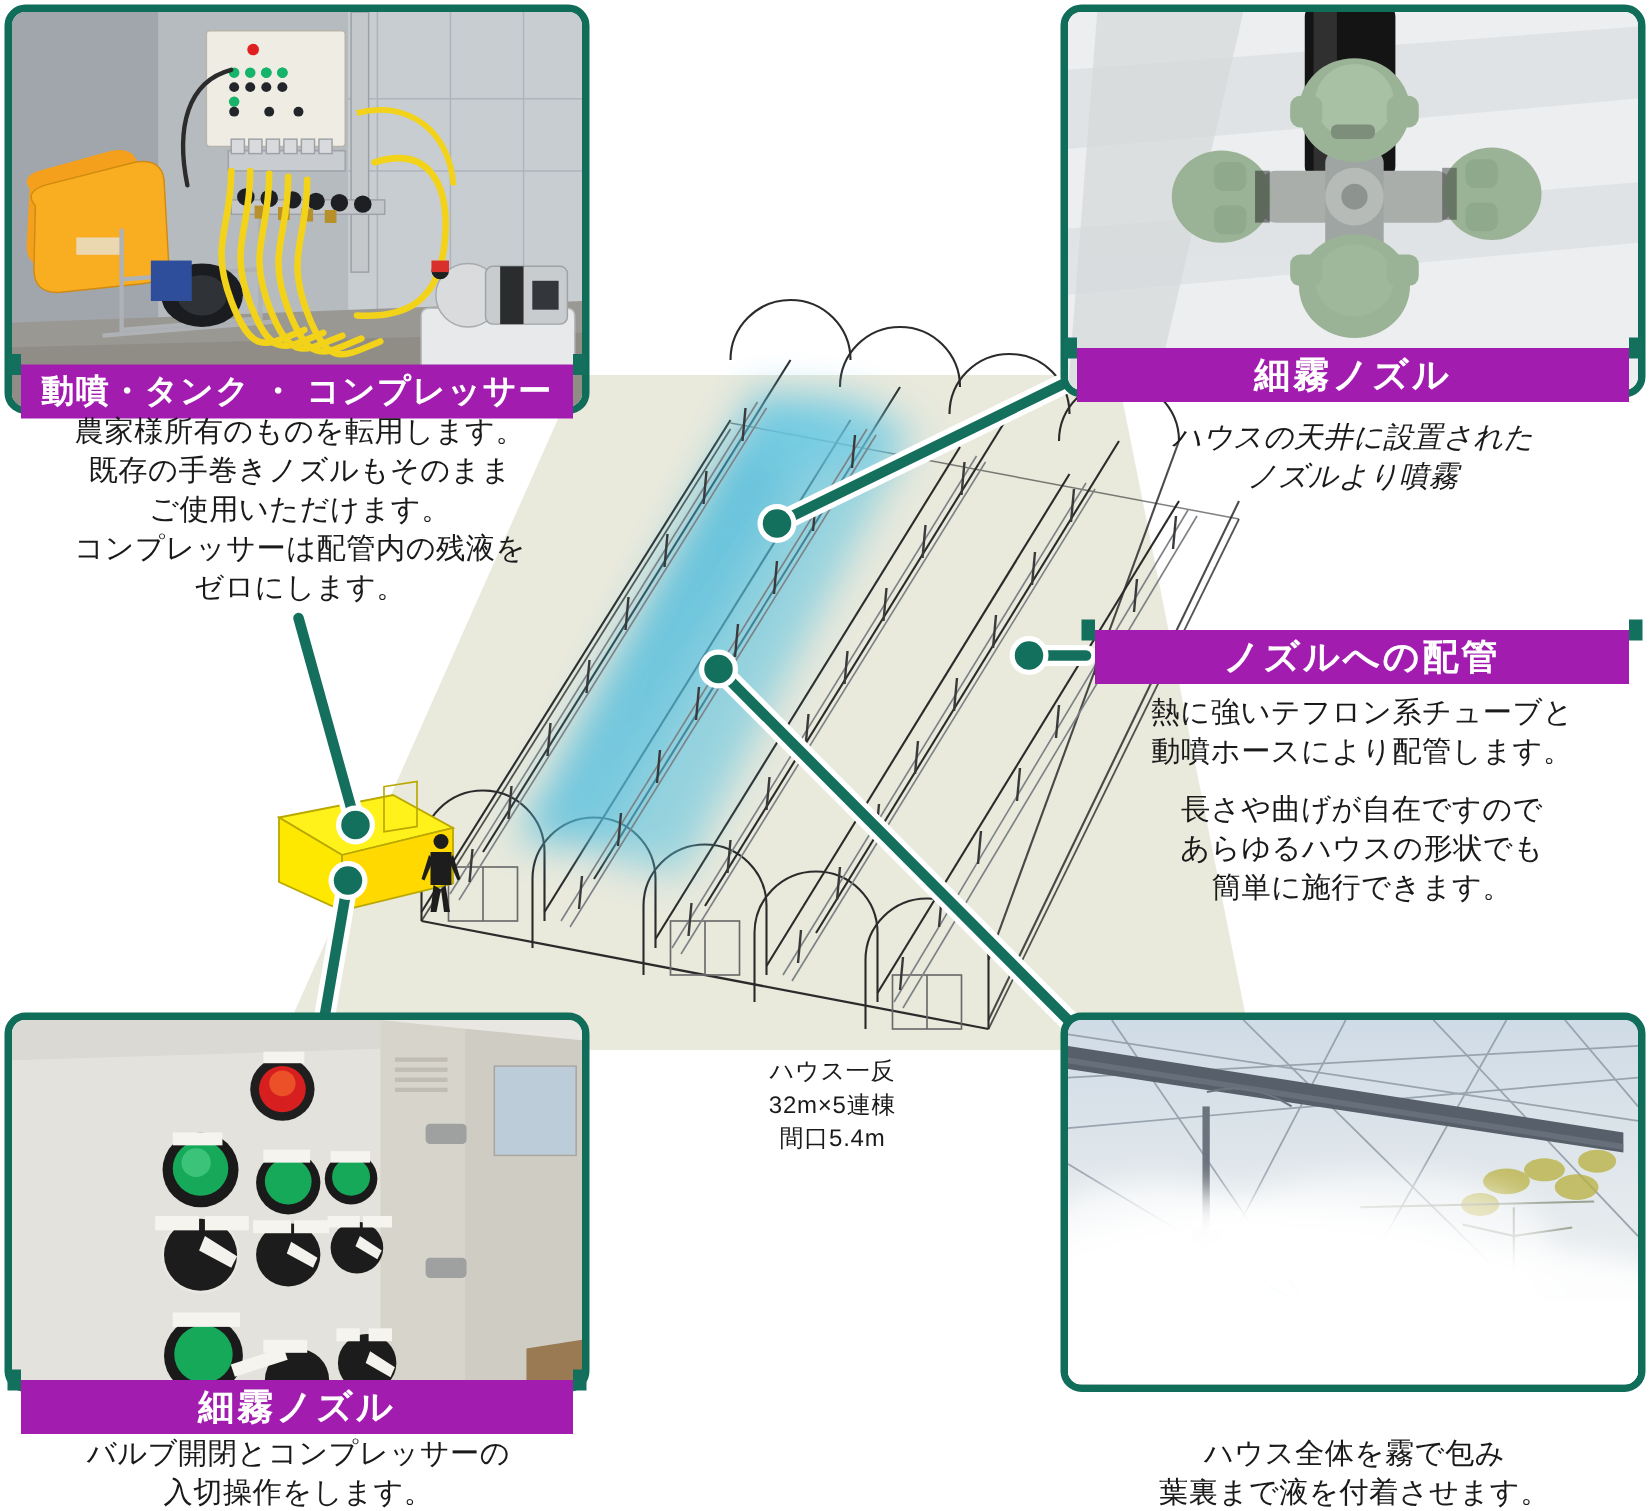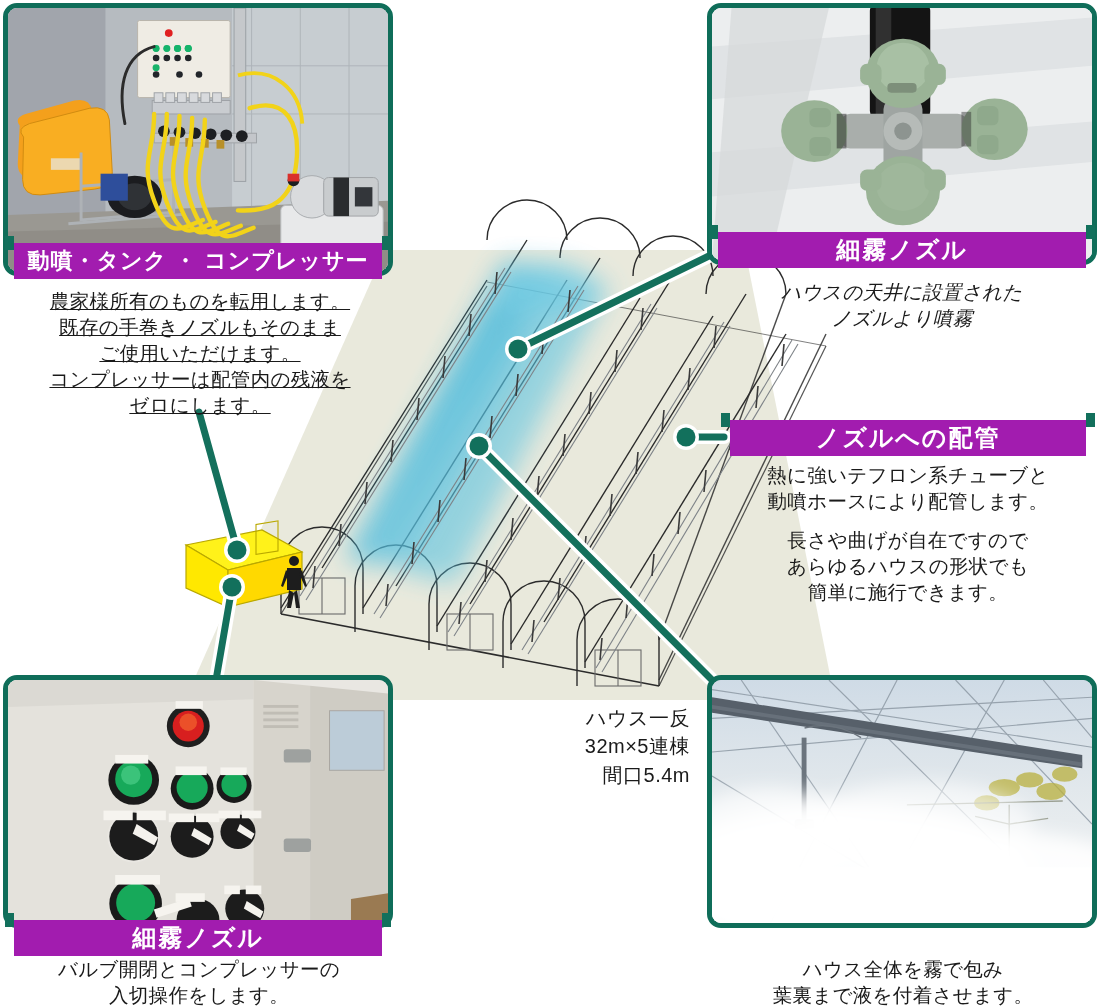--- a/index.html
+++ b/index.html
@@ -56,21 +56,21 @@
     font-size:19.5px;
     line-height:1.33;
     font-weight:500;
     letter-spacing:.3px;
     white-space:pre-line;
   }
 
   
   #spec-note{
     position:absolute;left:420px;top:704px;width:270px;
-    text-align:right;font-size:20px;line-height:1.42;color:#1a1a1a;
+    text-align:center;font-size:16px;line-height:1.42;color:#1a1a1a;
     letter-spacing:.5px;white-space:pre-line;
   }
   .sheet{background:linear-gradient(100deg,#b9bec3 0%,#d6d9dc 22%,#aeb4b9 40%,#cfd3d6 62%,#b2b8bd 85%,#c6cacd 100%);}
 </style>
 </head>
 <body>
 
 <div id="stage">
 
   <div class="layer" id="diagram-layer">
@@ -562,21 +562,21 @@
           <ellipse cx="60" cy="160" rx="90" ry="48" fill="#ffffff" opacity=".7"></ellipse>
         </g>
         <rect x="0" y="195" width="390" height="58" fill="#ffffff" opacity=".8"></rect>
       </svg>
     </div>
 
   </div>
 
   <div class="layer" id="text-layer">
 
-    <div class="caption" style="left:10px;top:289px;width:380px;text-decoration:underline;">農家様所有のものを転用します。
+    <div class="caption" style="left:10px;top:276px;width:380px;">農家様所有のものを転用します。
 既存の手巻きノズルもそのまま
 ご使用いただけます。
 コンプレッサーは配管内の残液を
 ゼロにします。</div>
 
     <div class="caption" style="left:712px;top:280px;width:380px;font-style:italic;">ハウスの天井に設置された
 ノズルより噴霧</div>
 
     <div class="caption" style="left:722px;top:528px;width:372px;">長さや曲げが自在ですので
 あらゆるハウスの形状でも

